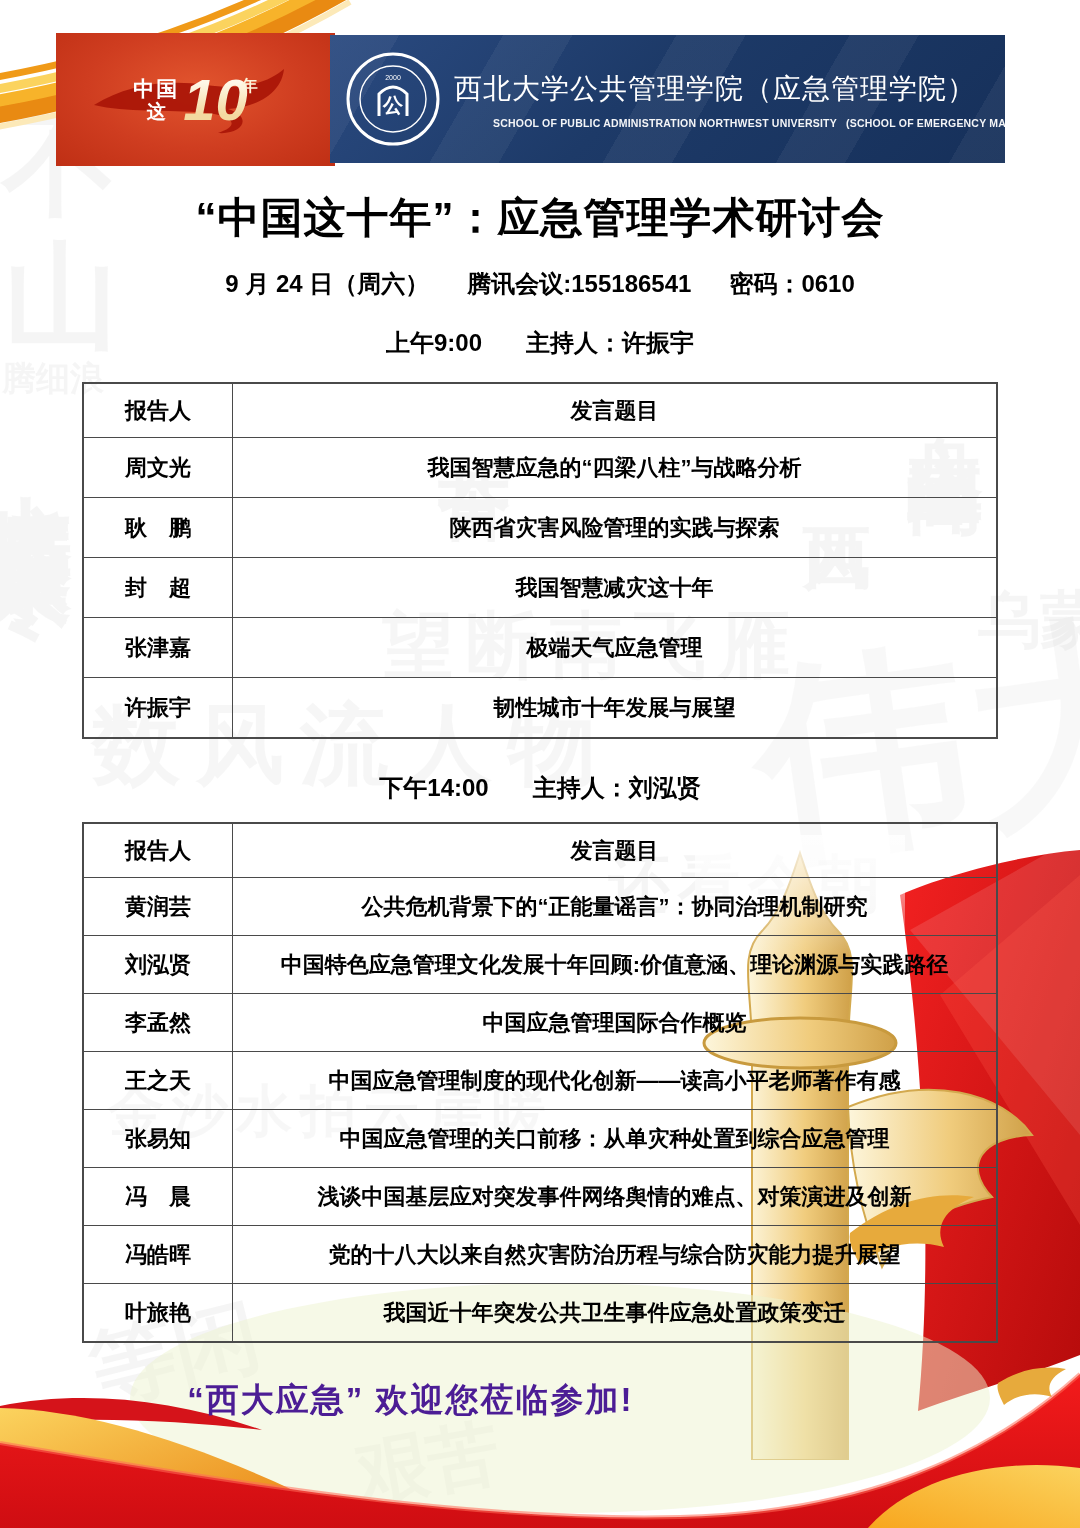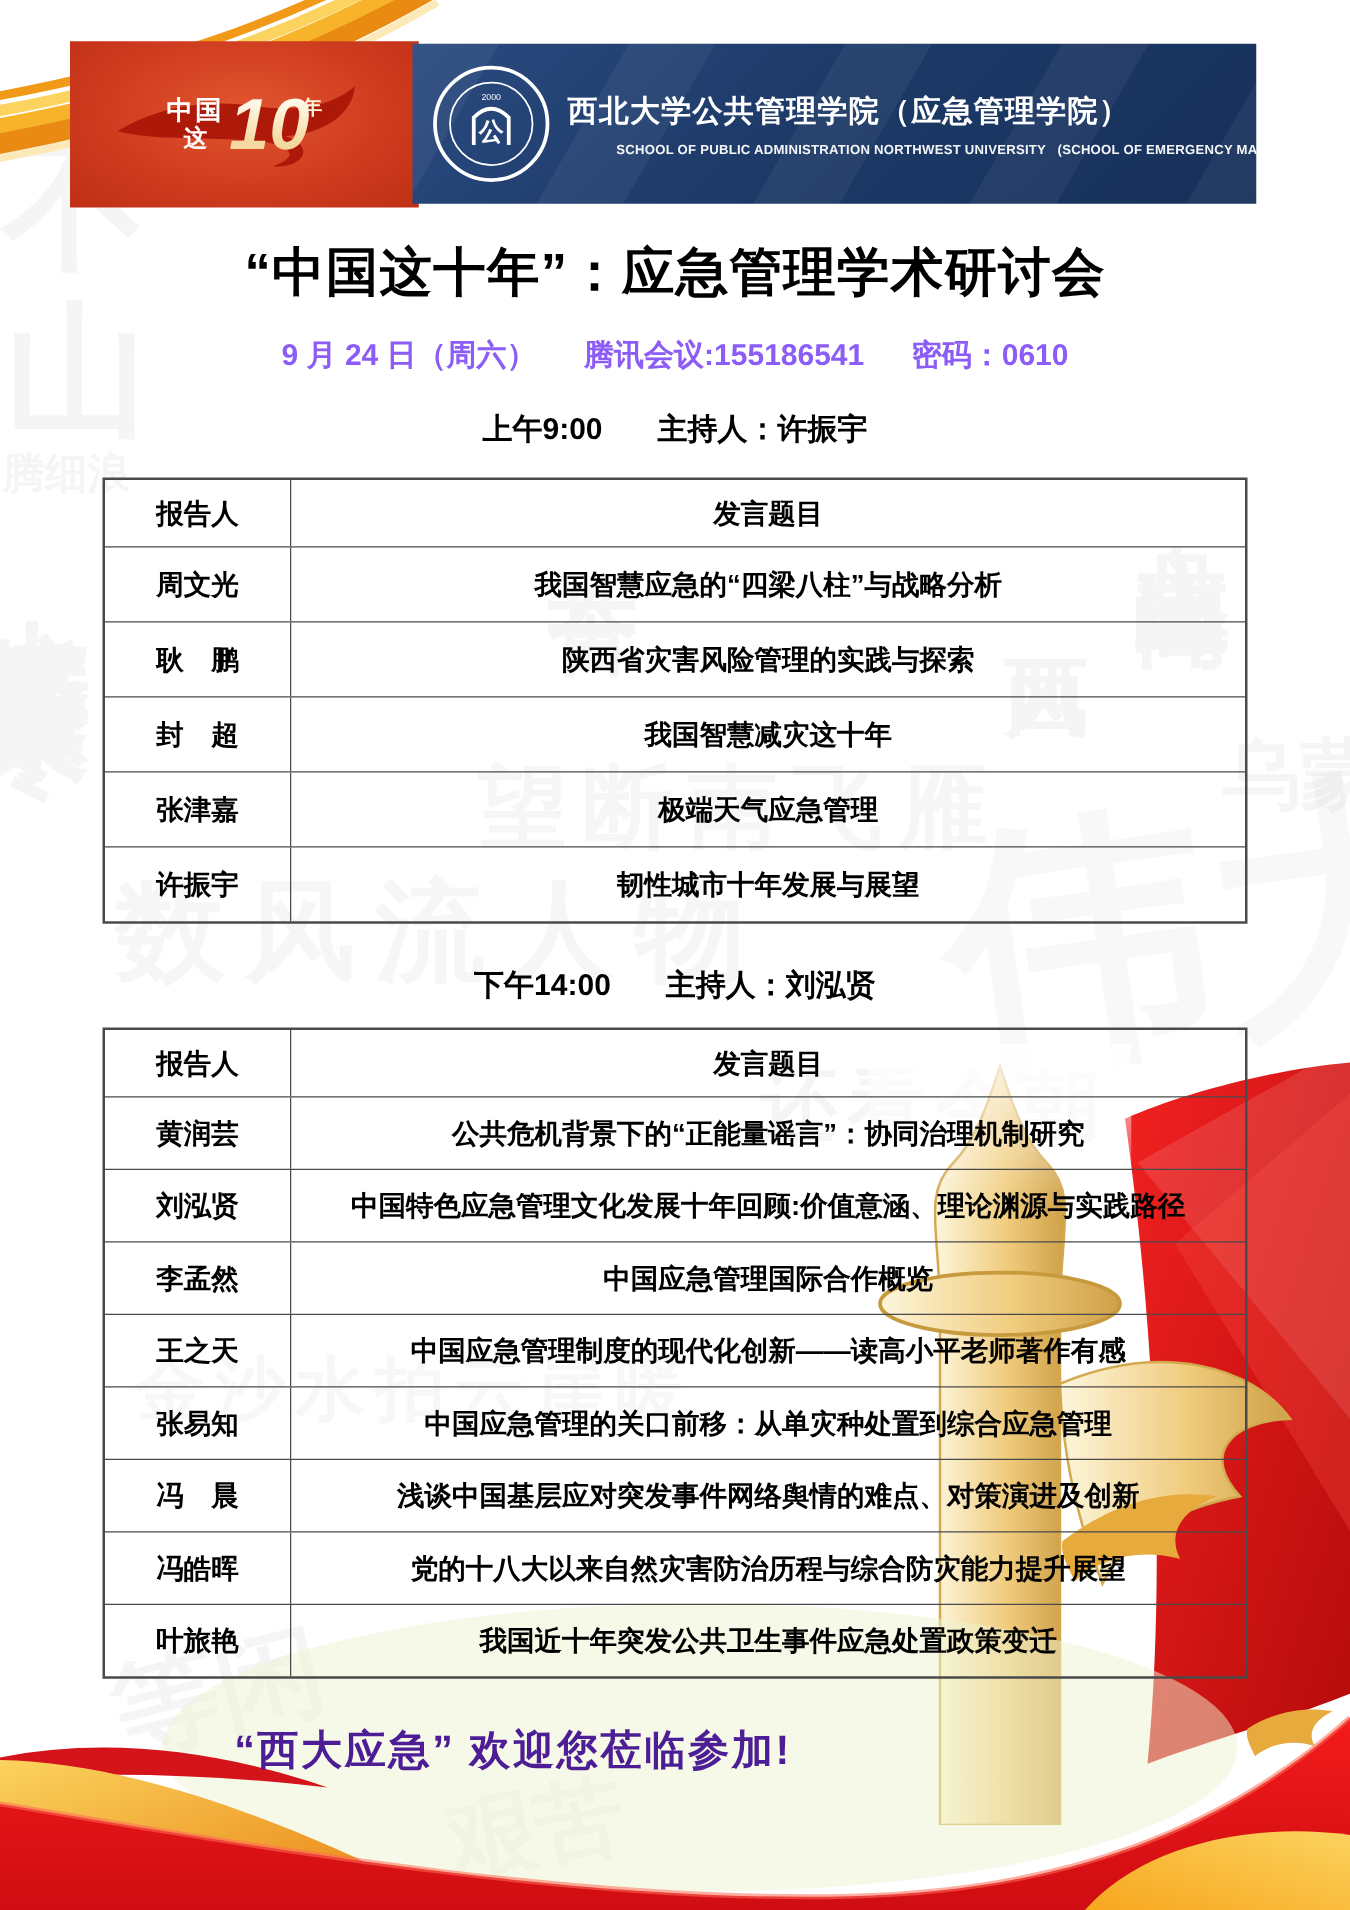--- a/index.html
+++ b/index.html
@@ -49,27 +49,27 @@
   .banner-left .swoosh{position:absolute; left:0; top:0; z-index:0;}
   .banner-right{
     position:absolute; left:330px; top:35px; width:675px; height:128px; z-index:2;
     background:
       repeating-linear-gradient(120deg, rgba(255,255,255,0.05) 0 60px, rgba(255,255,255,0) 60px 150px),
       linear-gradient(135deg,#2a4a80 0%, #1d3a68 45%, #16305a 100%);
     display:flex; align-items:center; color:#fff;
   }
   .seal{margin-left:14px; flex:0 0 auto;}
   .banner-right-text{display:flex; flex-direction:column; margin-left:12px;}
-  .banner-cn{font-size:24px; font-weight:bold; letter-spacing:1px; white-space:nowrap;}
+  .banner-cn{font-size:28px; font-weight:normal; letter-spacing:1px; white-space:nowrap;}
   .banner-en{font-size:10.5px; font-weight:bold; letter-spacing:0.2px; margin-top:9px; white-space:pre; opacity:0.95;padding-left:39px;}
   
   .main-title{position:absolute; top:190px; left:0; width:100%; text-align:center; z-index:2;
     font-size:42px; font-weight:bold; color:#000; letter-spacing:1px;}
   .info-line{position:absolute; top:268px; left:0; width:100%; display:flex; justify-content:center;
-    gap:38px; font-size:24px; font-weight:bold; color:#8b5cf6; z-index:2;}
+    gap:38px; font-size:24px; font-weight:bold; color:#000000; z-index:2;}
   .session-line{position:absolute; left:0; width:100%; display:flex; justify-content:center;
     gap:44px; font-size:24px; font-weight:bold; color:#000; z-index:2;}
   .session-1{top:327px;}
   .session-2{top:772px;}
   
   .sched-table{position:absolute; left:82px; width:916px; border:2px solid #4a4a4a;
     background:transparent; z-index:2; box-sizing:border-box;}
   .table-1{top:382px;}
   .table-2{top:822px;}
   .trow{display:grid; grid-template-columns:148px 1fr; border-top:1px solid #4a4a4a;}

